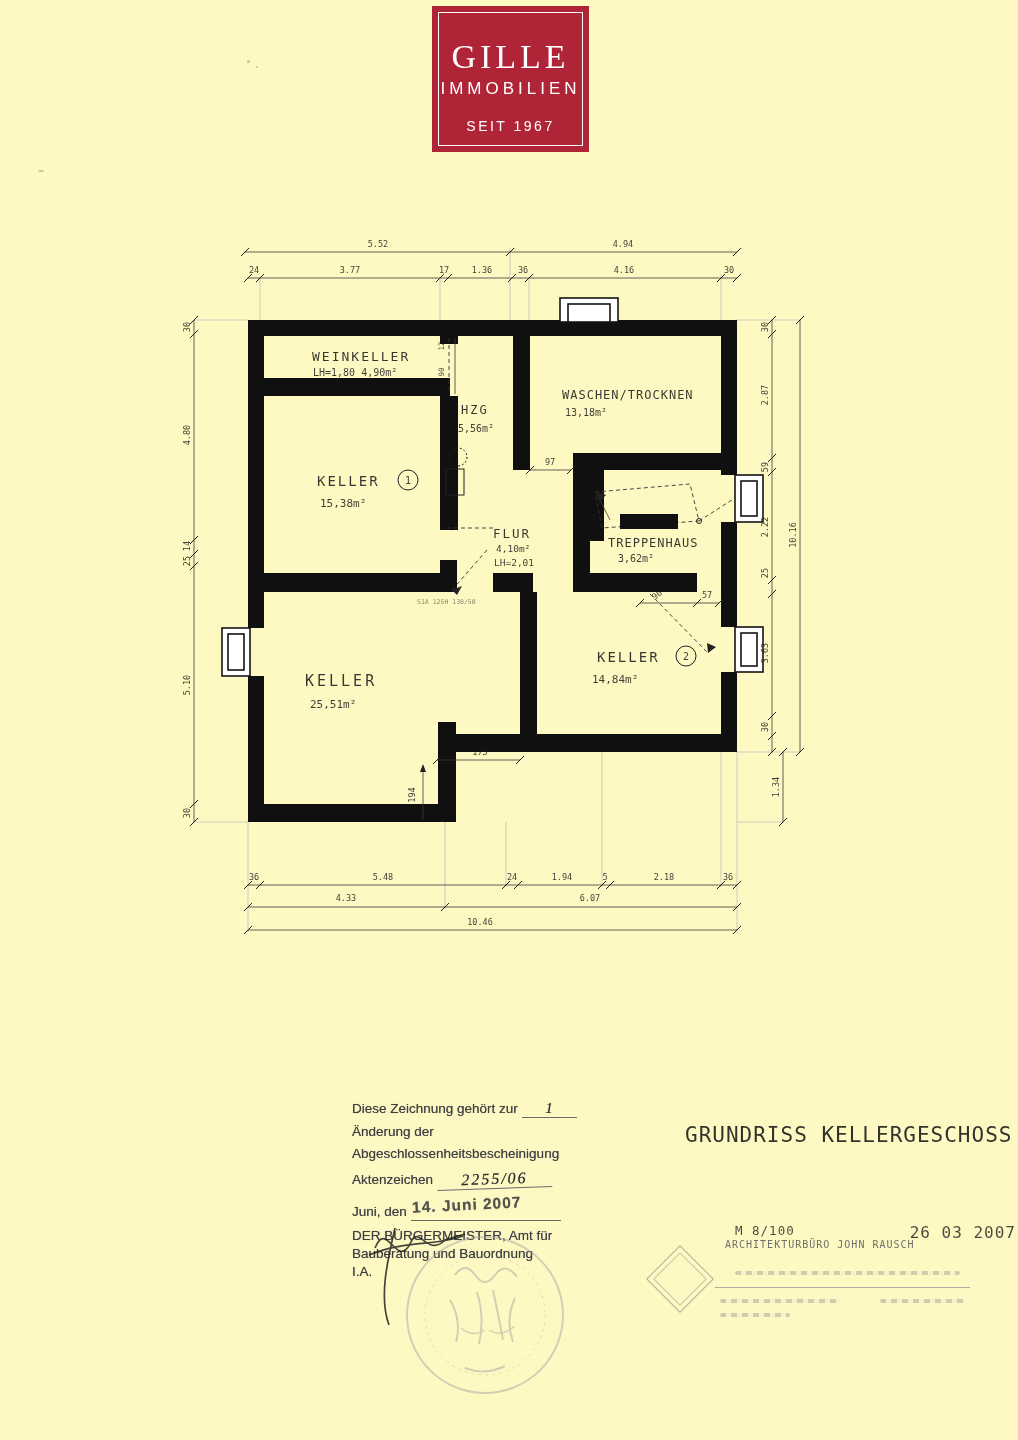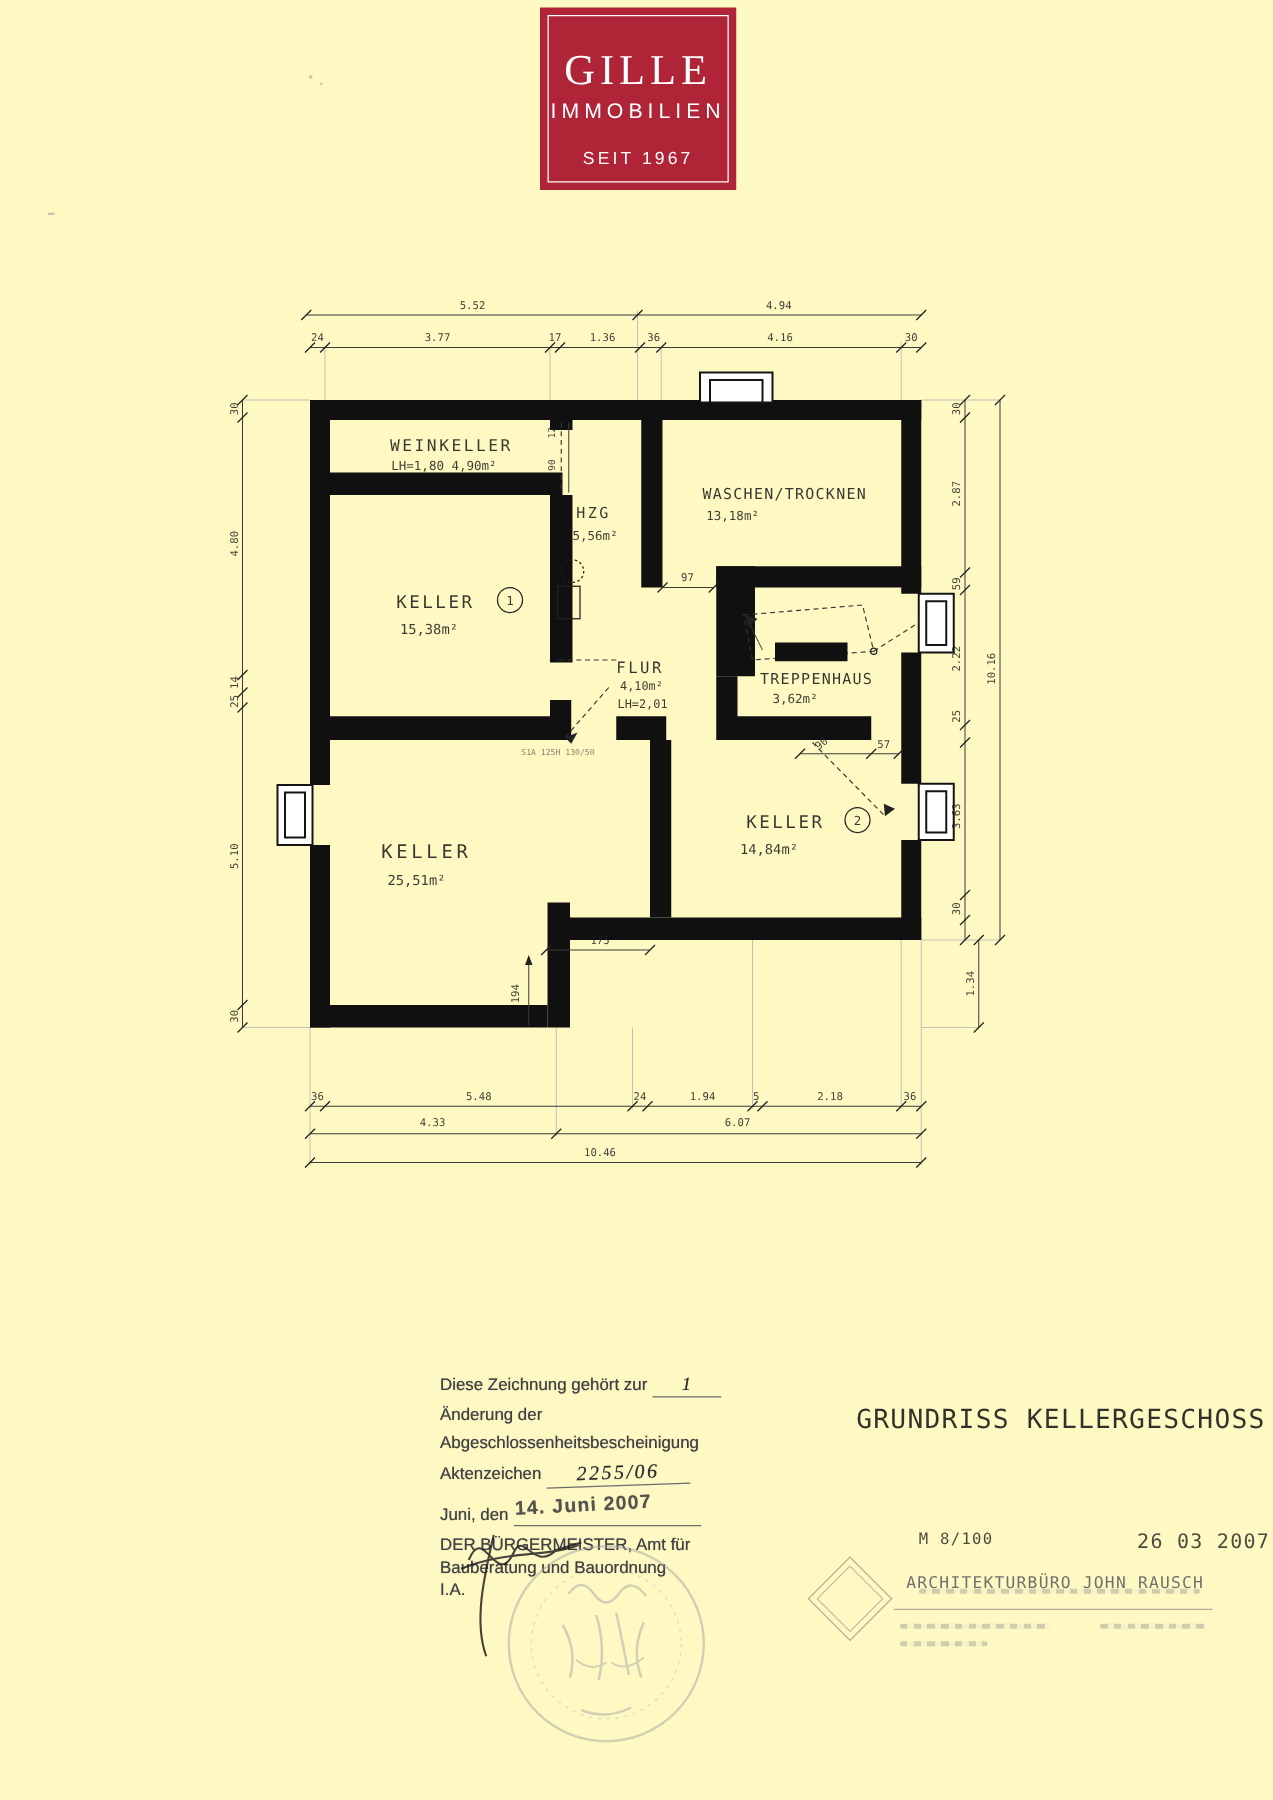--- a/index.html
+++ b/index.html
@@ -35,21 +35,21 @@
   .datestamp{position:absolute;left:60px;top:-8px;transform:rotate(-3deg);
          font-weight:bold;font-size:15.5px;letter-spacing:1px;color:#383838;opacity:.85;}
   
   .tblock{position:absolute;left:640px;top:1115px;width:378px;height:230px;overflow:hidden;
           font-family:"DejaVu Sans Mono",monospace;color:#1d1d1d;}
   .tb-title{position:absolute;left:45px;top:8px;font-size:21px;letter-spacing:1px;white-space:nowrap;opacity:.9;}
   .tb-lines{position:absolute;right:2px;top:42px;text-align:right;font-size:12.5px;
             letter-spacing:1px;line-height:17.5px;opacity:.82;}
   .tb-scale{position:absolute;left:95px;top:108px;font-size:12.5px;letter-spacing:1px;opacity:.8;}
   .tb-date{position:absolute;right:2px;top:108px;font-size:16px;letter-spacing:1px;opacity:.8;}
-  .tb-arch{position:absolute;left:85px;top:144px;font-size:13px;letter-spacing:1px;color:#6f6f6f;white-space:nowrap;}
+  .tb-arch{position:absolute;left:85px;top:124px;font-size:10px;letter-spacing:1px;color:#6f6f6f;white-space:nowrap;}
   .diamond{position:absolute;left:16px;top:140px;width:46px;height:46px;border:1.6px solid #666;
            transform:rotate(45deg);opacity:.5;}
   .diamond-inner{position:absolute;inset:4px;border:1px solid #888;}
   .tb-rule{position:absolute;left:75px;top:172px;width:255px;height:0;border-top:1px solid #8f8f8f;opacity:.7;}
   .smudge{position:absolute;height:4px;border-radius:2px;filter:blur(.4px);
      background:repeating-linear-gradient(90deg,rgba(140,140,140,.4) 0 6px,rgba(200,200,200,.12) 6px 11px);}
   
   .speck{position:absolute;background:#999;opacity:.55;border-radius:50%;}
   .sig{position:absolute;left:365px;top:1200px;}
 </style>

